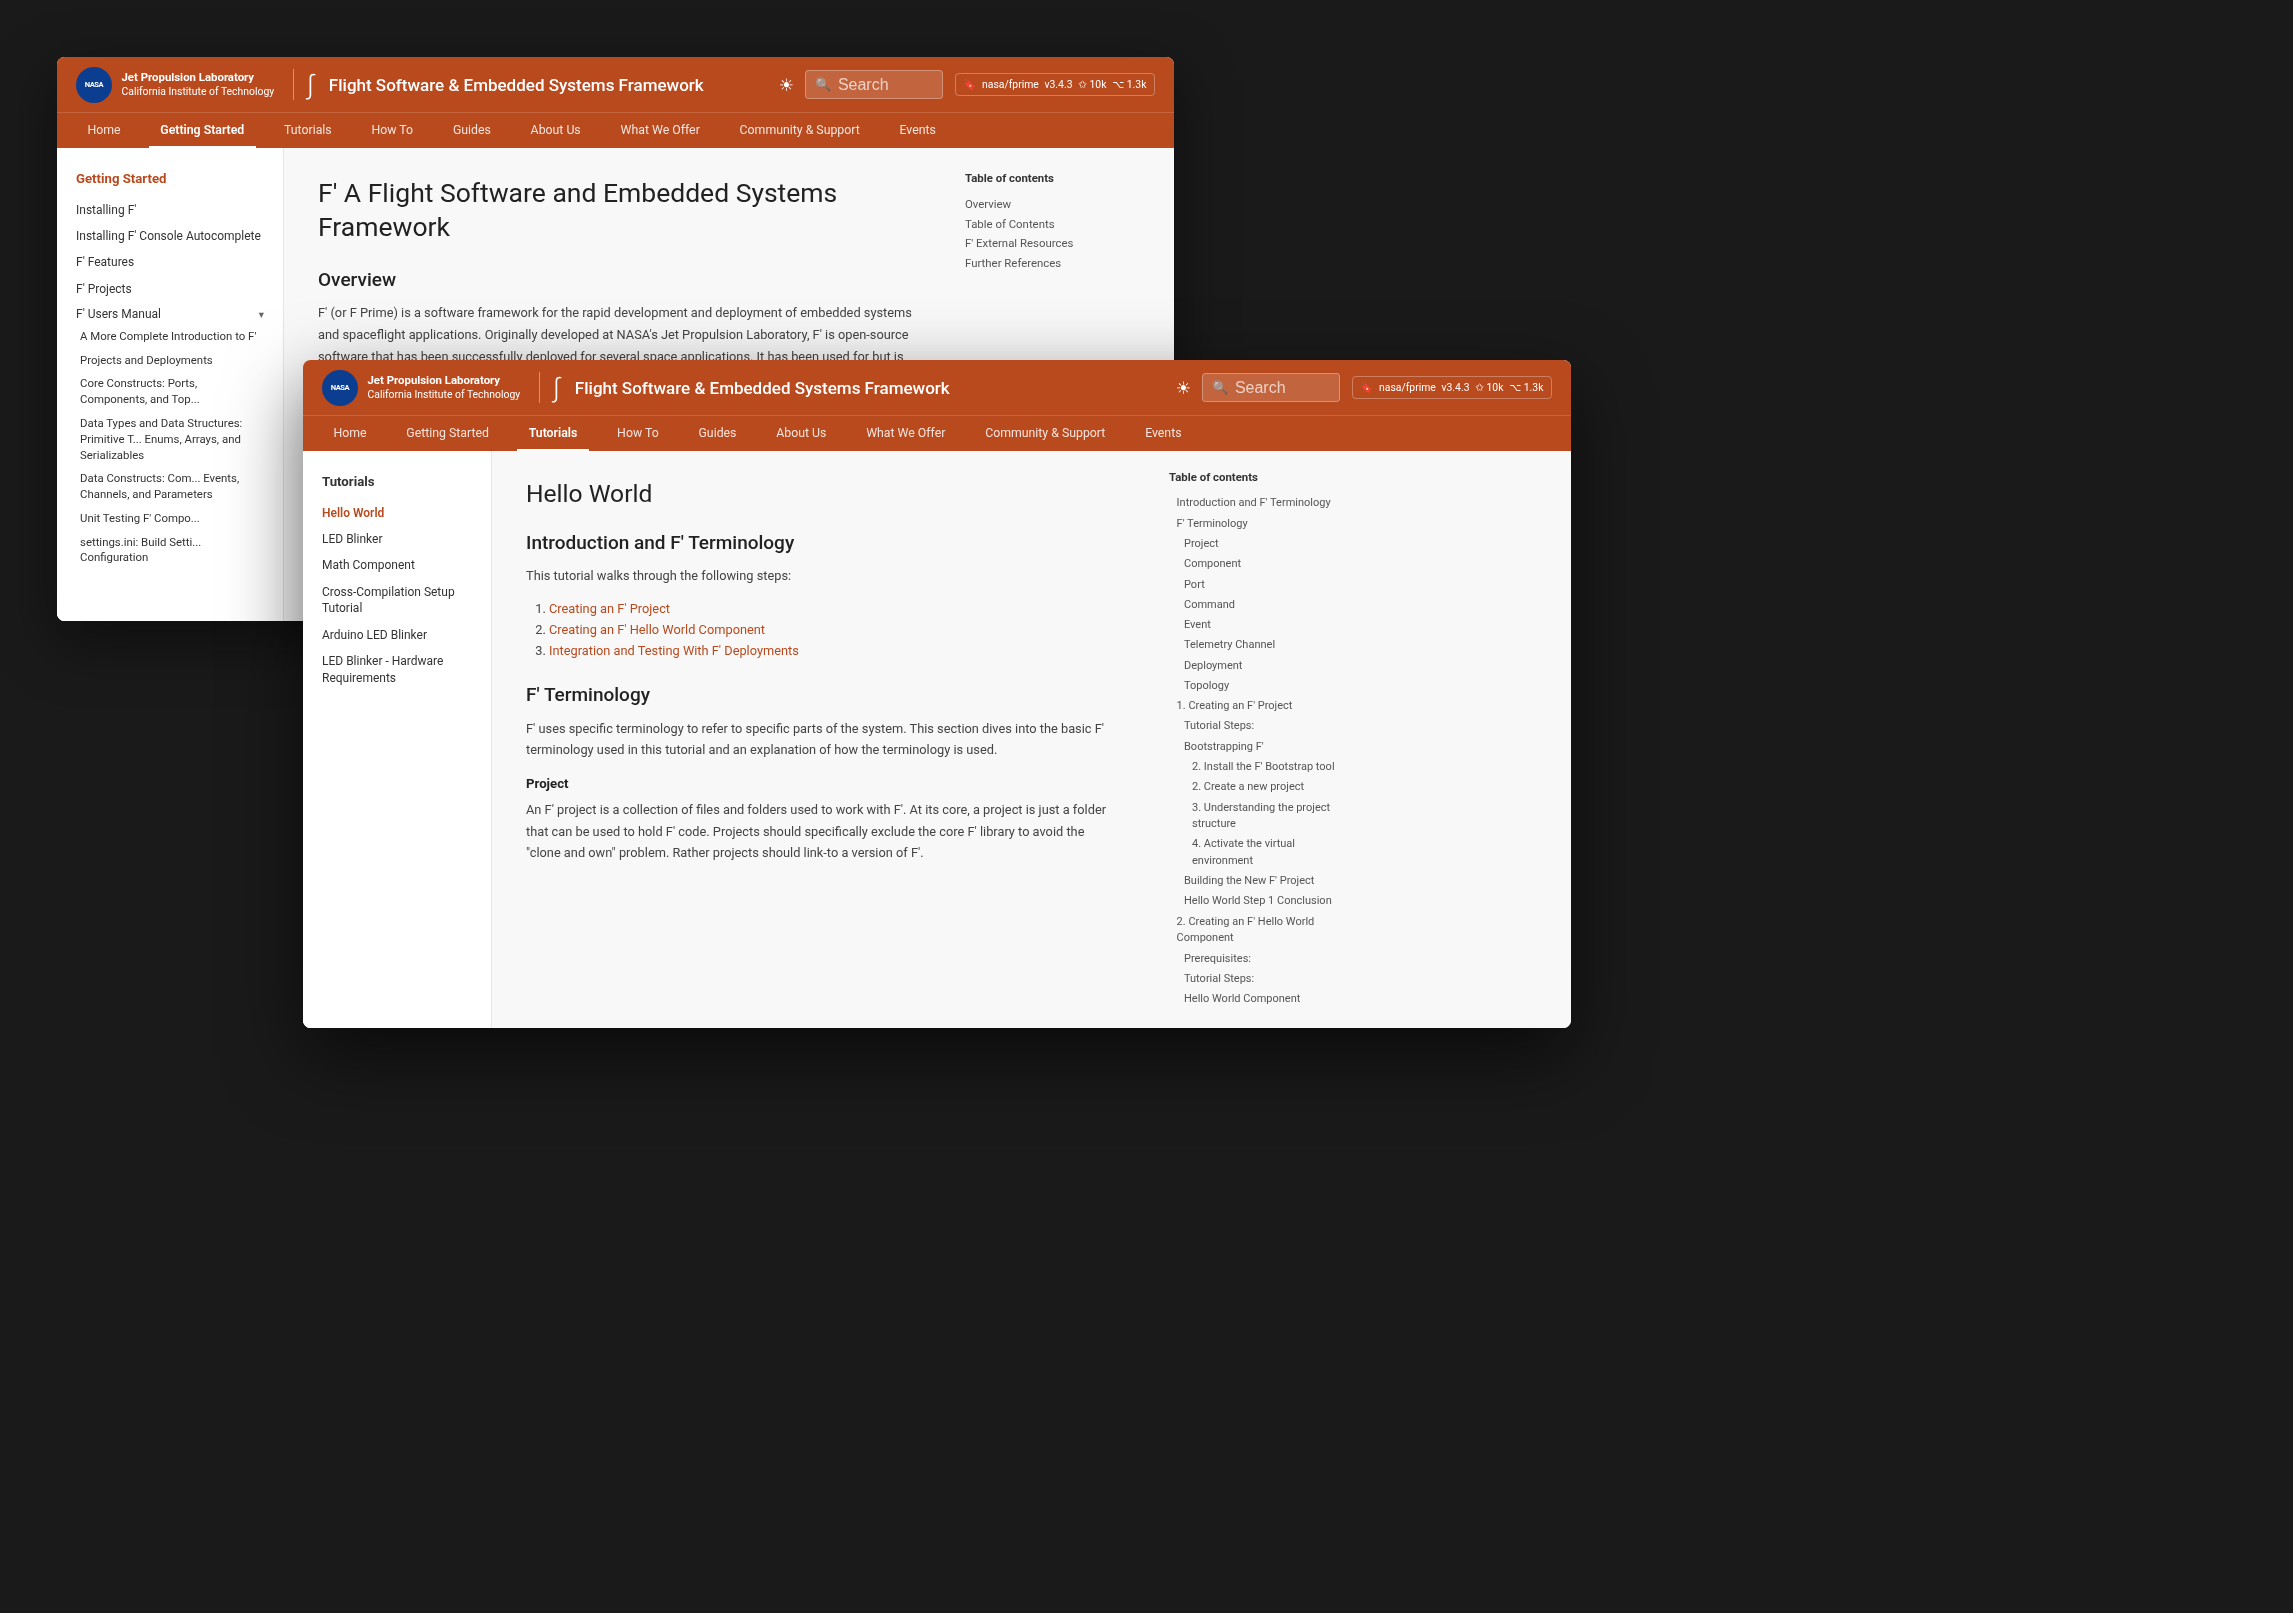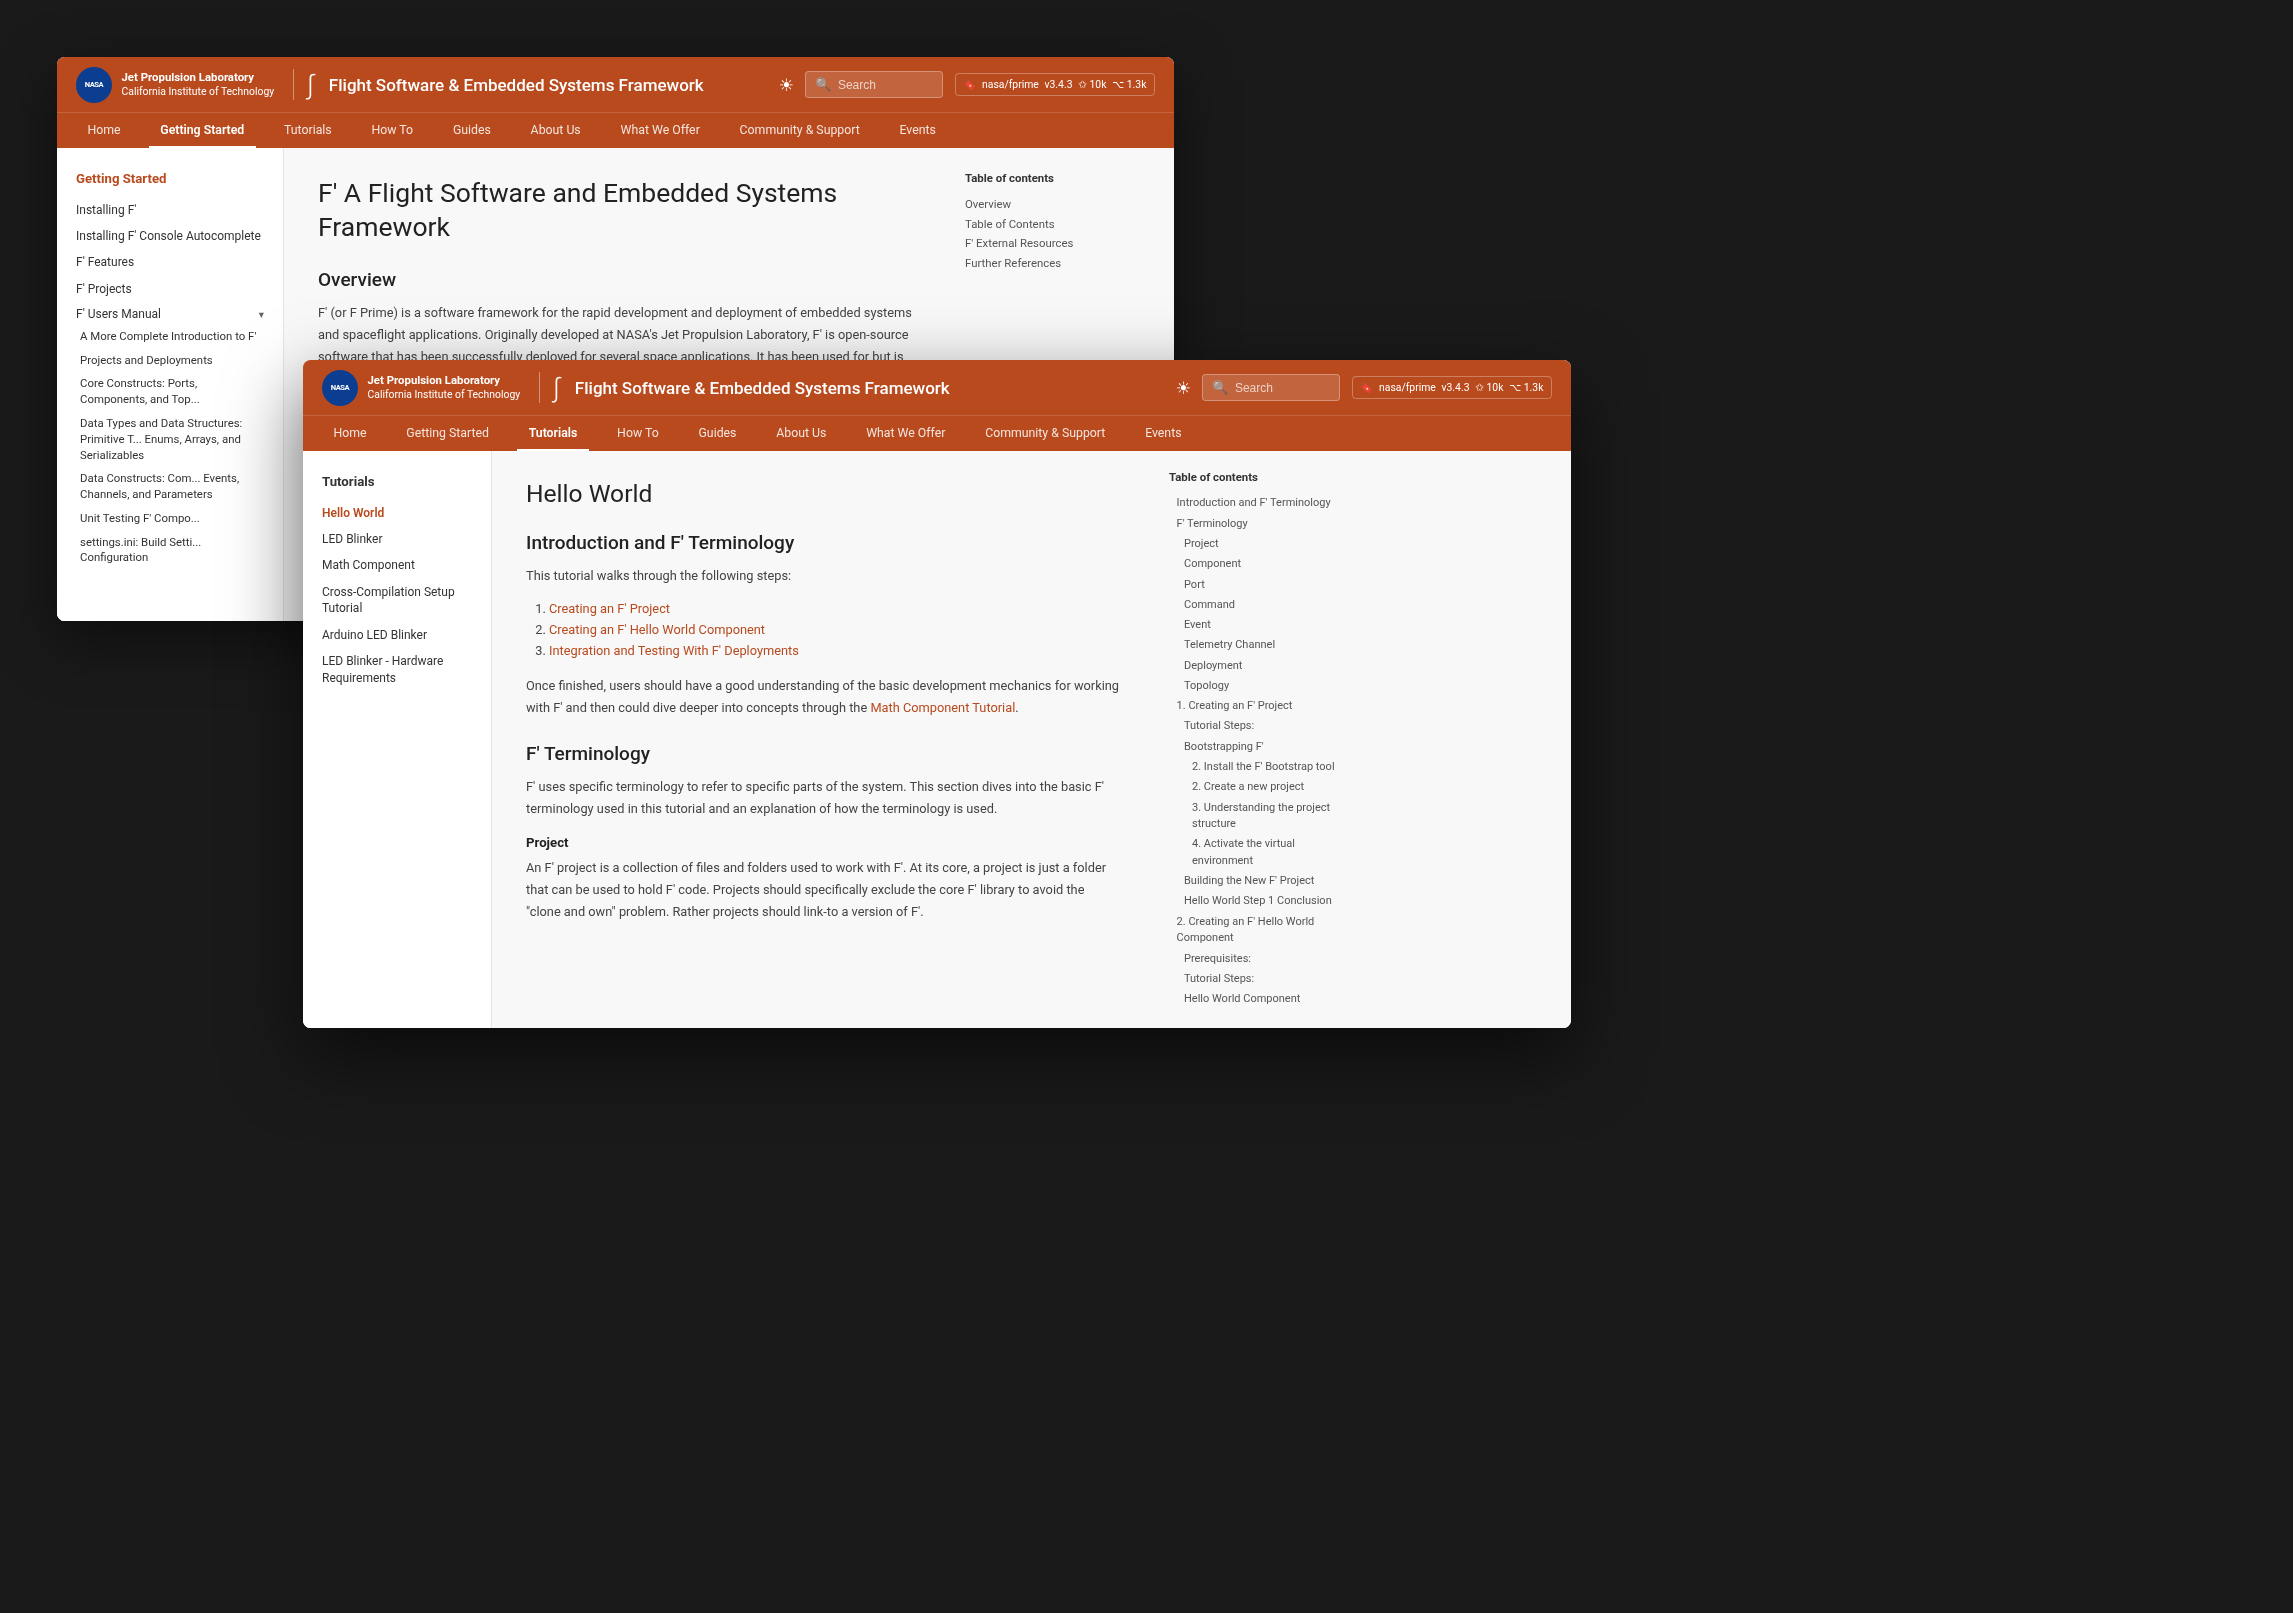--- a/index.html
+++ b/index.html
@@ -113,21 +113,21 @@
       border-radius: 3.8px;
       padding: 4.7px 9.5px;
       gap: 5.7px;
       min-width: 132px;
     }
 
     .search-box input {
       background: transparent;
       border: none;
       color: #bef264;
-      font-size: 12px;
+      font-size: 16px;
       outline: none;
       width: 95px;
     }
 
     .search-box input::placeholder { color: rgba(255,255,255,0.7); }
 
     .search-icon-svg {
       color: rgba(255,255,255,0.7);
       font-size: 13.2px;
     }
@@ -497,24 +497,20 @@
 
 
       <p class="body-text">This tutorial walks through the following steps:</p>
 
       <ol class="content-list">
         <li><a class="link-orange">Creating an F′ Project</a></li>
         <li><a class="link-orange">Creating an F′ Hello World Component</a></li>
         <li><a class="link-orange">Integration and Testing With F′ Deployments</a></li>
       </ol>
 
-      <p class="body-text">
-        <span>Once finished, users should have a good understanding of the basic development mechanics for working with F′ and then could dive deeper into concepts through the</span>
-        <a class="link-orange"> Math Component Tutorial</a>.
-      </p>
 
       <h2 class="section-heading">F′ Terminology</h2>
 
       <p class="body-text">F′ uses specific terminology to refer to specific parts of the system. This section dives into the basic F′ terminology used in this tutorial and an explanation of how the terminology is used.</p>
 
       <p class="strong-label">Project</p>
 
       <p class="body-text">An F′ project is a collection of files and folders used to work with F′. At its core, a project is just a folder that can be used to hold F′ code. Projects should specifically exclude the core F′ library to avoid the "clone and own" problem. Rather projects should link-to a version of F′.</p>
     </div>
 

